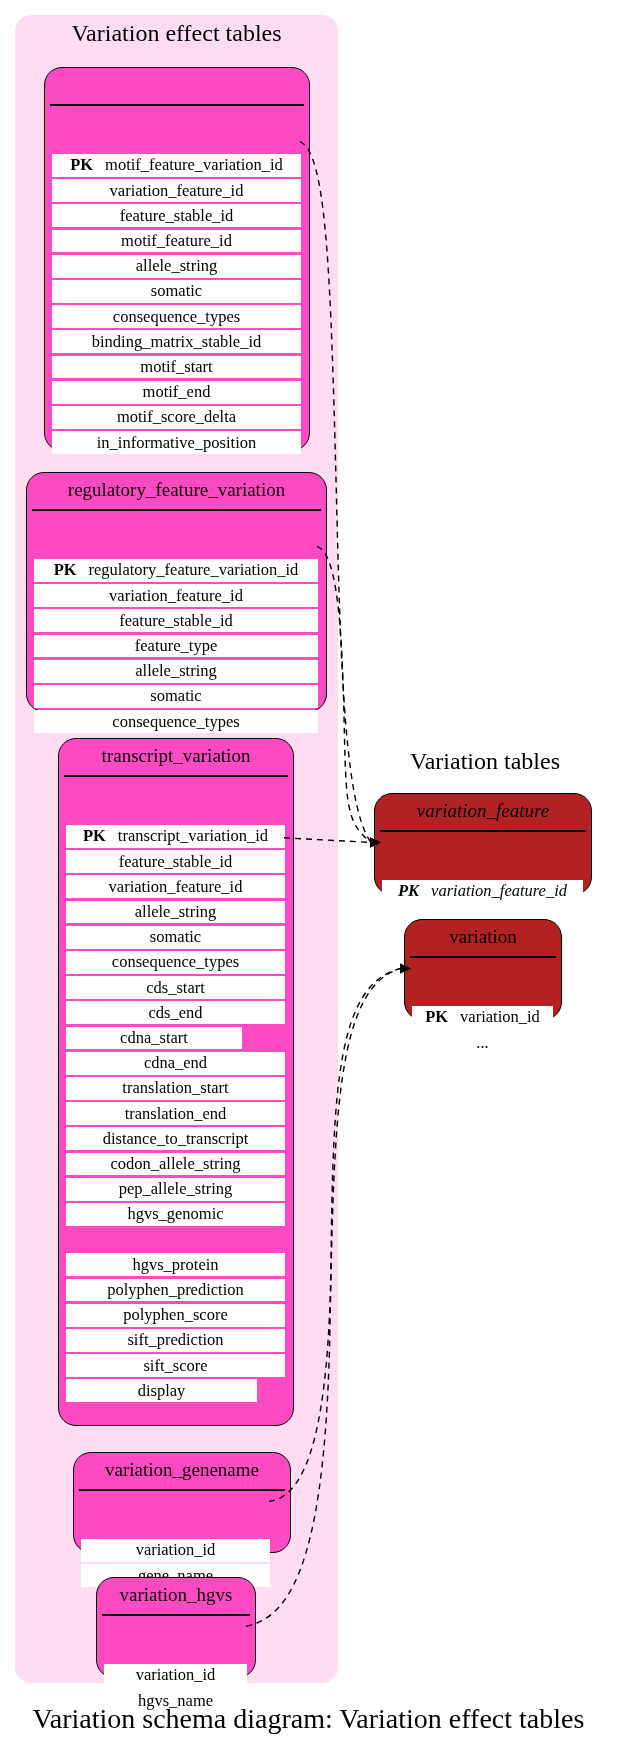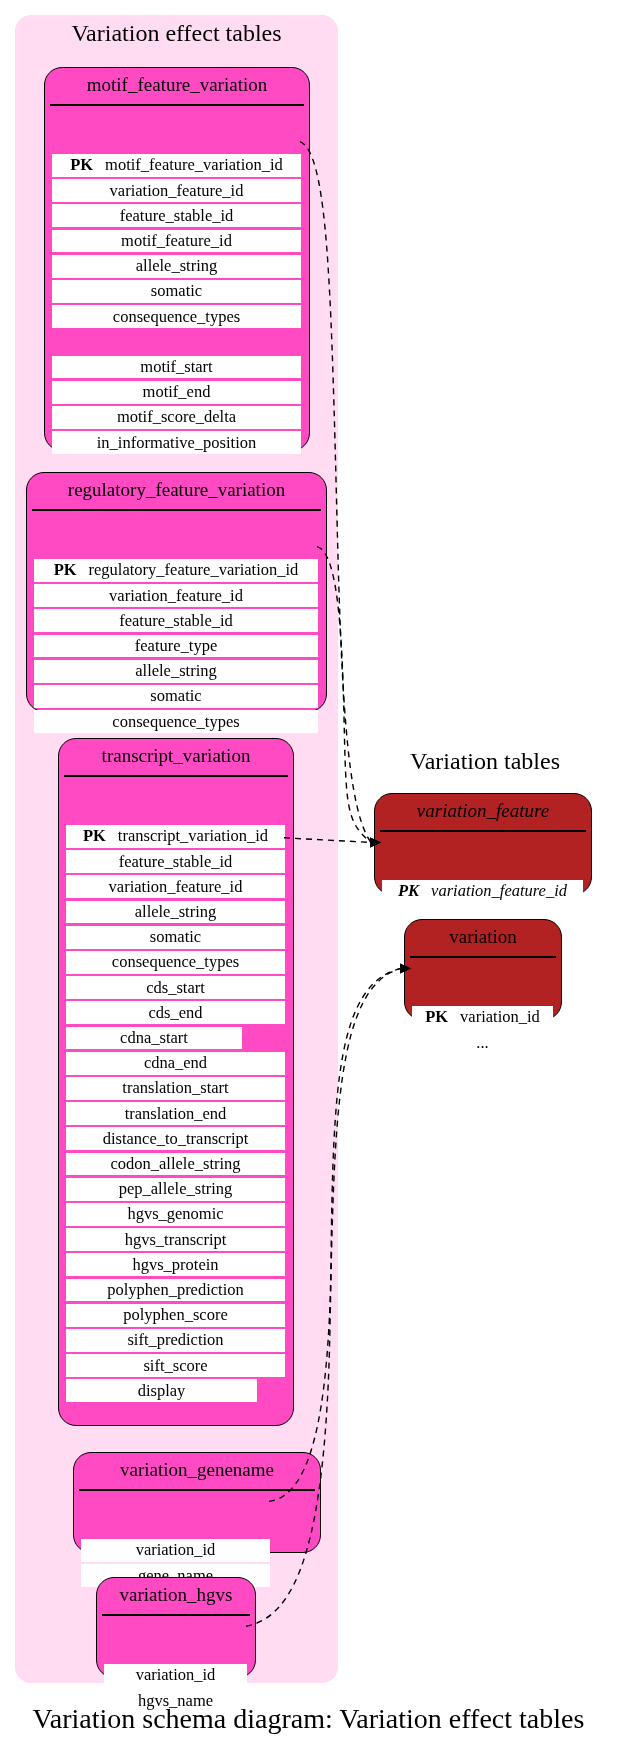--- a/index.html
+++ b/index.html
@@ -20,21 +20,20 @@
 </style>
 </head>
 <body>
 
 <div class="cluster" id="cluster-effect" style="left:15px; top:15px; width:323px; height:1668px; background:#ffdcf2;"></div>
 <div class="cluster-title" style="left:15px; width:323px; top:20px;">Variation effect tables</div>
 
 <div class="cluster-title" style="left:360px; width:250px; top:748px;">Variation tables</div>
 
 <div class="tbl pink" style="left:44px; top:67px; width:266px; height:384px;">
-    <div class="hdr" style="top: 6px;">motif_feature_variation</div>
     <div class="rule" style="left: 5px; right: 5px; top: 36px;"></div>
     <div class="row" style="left: 7px; width: 249px; top: 38px; height: 22.8px;">
       <span class="pk">PK</span>
       <span>motif_feature_variation_id</span>
     </div>
     <div class="row" style="left: 7px; width: 249px; top: 63.2px; height: 22.8px;">
       <span>variation_feature_id</span>
     </div>
     <div class="row" style="left: 7px; width: 249px; top: 88.4px; height: 22.8px;">
       <span>feature_stable_id</span>
@@ -44,20 +43,23 @@
     </div>
     <div class="row" style="left: 7px; width: 249px; top: 138.8px; height: 22.8px;">
       <span>allele_string</span>
     </div>
     <div class="row" style="left: 7px; width: 249px; top: 164px; height: 22.8px;">
       <span>somatic</span>
     </div>
     <div class="row" style="left: 7px; width: 249px; top: 189.2px; height: 22.8px;">
       <span>consequence_types</span>
     </div>
+    <div class="row" style="left: 7px; width: 249px; top: 214.4px; height: 22.8px;">
+      <span>binding_matrix_stable_id</span>
+    </div>
     <div class="row" style="left: 7px; width: 249px; top: 239.6px; height: 22.8px;">
       <span>motif_start</span>
     </div>
     <div class="row" style="left: 7px; width: 249px; top: 264.8px; height: 22.8px;">
       <span>motif_end</span>
     </div>
     <div class="row" style="left: 7px; width: 249px; top: 290px; height: 22.8px;">
       <span>motif_score_delta</span>
     </div>
     <div class="row" style="left: 7px; width: 249px; top: 315.2px; height: 22.8px;">
@@ -135,43 +137,40 @@
     </div>
     <div class="row" style="left: 7px; width: 219px; top: 365.6px; height: 22.8px;">
       <span>codon_allele_string</span>
     </div>
     <div class="row" style="left: 7px; width: 219px; top: 390.8px; height: 22.8px;">
       <span>pep_allele_string</span>
     </div>
     <div class="row" style="left: 7px; width: 219px; top: 416px; height: 22.8px;">
       <span>hgvs_genomic</span>
     </div>
-    <div class="row" style="left: 7px; width: 219px; top: 441.2px; height: 22.8px;">
-      <span>hgvs_transcript</span>
-    </div>
     <div class="row" style="left: 7px; width: 219px; top: 466.4px; height: 22.8px;">
       <span>hgvs_protein</span>
     </div>
     <div class="row" style="left: 7px; width: 219px; top: 491.6px; height: 22.8px;">
       <span>polyphen_prediction</span>
     </div>
     <div class="row" style="left: 7px; width: 219px; top: 516.8px; height: 22.8px;">
       <span>polyphen_score</span>
     </div>
     <div class="row" style="left: 7px; width: 219px; top: 542px; height: 22.8px;">
       <span>sift_prediction</span>
     </div>
     <div class="row" style="left: 7px; width: 219px; top: 567.2px; height: 22.8px;">
       <span>sift_score</span>
     </div>
     <div class="row" style="left: 7px; width: 191px; top: 592.4px; height: 22.8px;">
       <span>display</span>
     </div>
   </div>
-<div class="tbl pink" style="left:73px; top:1452px; width:248px; height:101px;">
+<div class="tbl pink" style="left:73px; top:1452px; width:218px; height:101px;">
     <div class="hdr" style="top: 6px;">variation_genename</div>
     <div class="rule" style="left: 5px; right: 5px; top: 36px;"></div>
     <div class="row" style="left: 7px; width: 189px; top: 38px; height: 22.8px;">
       <span>variation_id</span>
     </div>
     <div class="row" style="left: 7px; width: 189px; top: 63.2px; height: 22.8px;">
       <span>gene_name</span>
     </div>
   </div>
 <div class="tbl pink" style="left:96px; top:1577px; width:160px; height:101px;">

